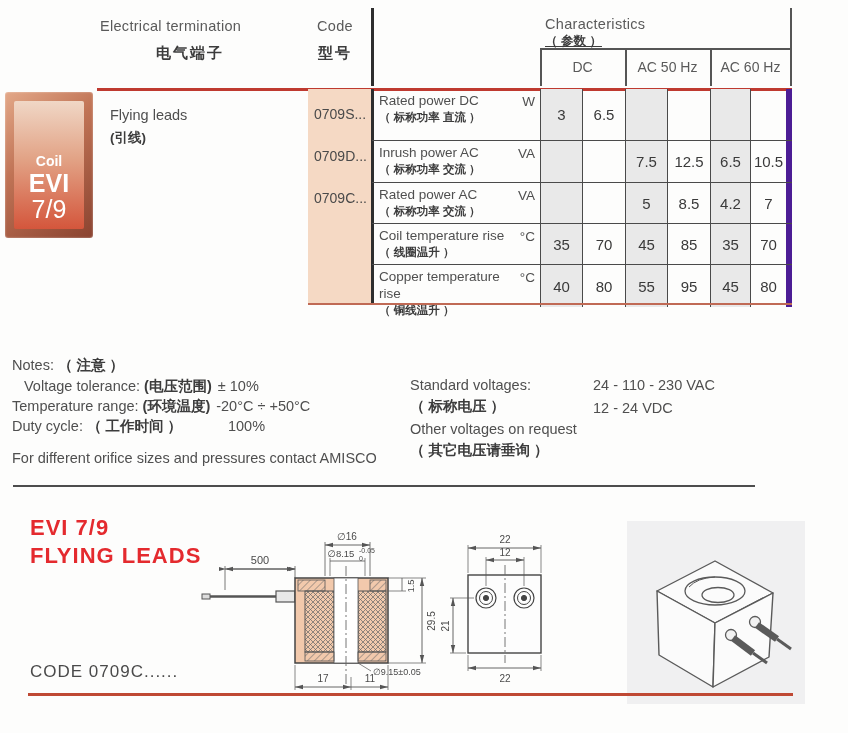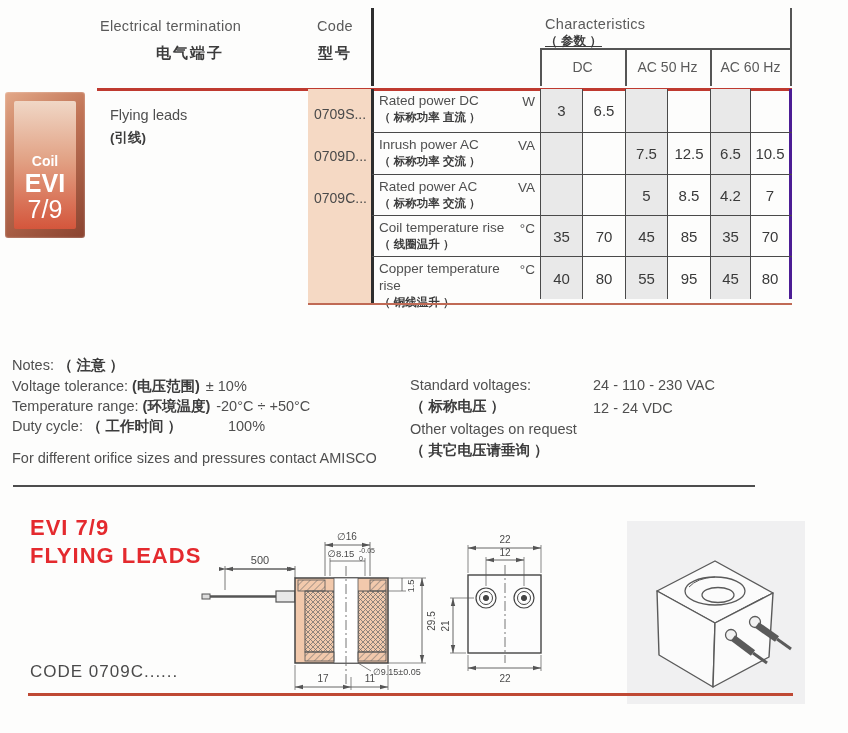--- a/index.html
+++ b/index.html
@@ -26,25 +26,25 @@
   .trow{display:flex;border-bottom:1px solid #4a4a4a;box-sizing:border-box;}
   .trow.last{border-bottom:none;}
   .lblcell{width:168px;box-sizing:border-box;display:flex;padding:4px 5px 0 7px;}
   .lbl-texts{flex:1;}
   .lbl-en{font-size:13.5px;color:#4f4f4f;line-height:1.25;}
   .lbl-zh{font-size:11.5px;font-weight:bold;color:#3c3c3c;line-height:1.3;}
   .unit{font-size:13.5px;color:#4f4f4f;padding-top:1px;}
   .vcell{box-sizing:border-box;border-left:1px solid #4a4a4a;display:flex;
          align-items:center;justify-content:center;font-size:15px;color:#3a3a3a;}
   .vcell.sh{background:#e9e9e9;}
-  .vcell.rb{border-right:3px solid #4c1d95;}
+  .vcell.rb{border-right:6px solid #4c1d95;}
   .c0{width:42px}.c1{width:43px}.c2{width:42px}.c3{width:43px}.c4{width:40px}.c5{width:42px}
-  .r0{height:44px}.r1{height:42px}.r2{height:41px}.r3{height:41px}.r4{height:42px}
-  
-  .badge{left:5px;top:92px;width:80px;height:146px;box-sizing:border-box;padding:9px;
+  .r0{height:52px}.r1{height:42px}.r2{height:41px}.r3{height:41px}.r4{height:42px}
+  
+  .badge{left:5px;top:92px;width:88px;height:146px;box-sizing:border-box;padding:9px;
          background:linear-gradient(140deg,#e3a888 0%,#c07355 40%,#8a4330 100%);
          border-radius:3px;box-shadow:inset 0 0 2px rgba(255,255,255,.6);}
   .badge-inner{width:100%;height:100%;box-sizing:border-box;
          background:linear-gradient(180deg,#f0d7c6 0%,#e2a386 45%,#d4563c 100%);
          display:flex;flex-direction:column;align-items:center;justify-content:flex-end;
          padding-bottom:7px;border-radius:2px;}
   .badge-l1{font-size:14px;font-weight:bold;color:#fff;line-height:1.1;}
   .badge-l2{font-size:25px;font-weight:bold;color:#fff;line-height:1.05;}
   .badge-l3{font-size:25px;font-weight:normal;color:#fff;line-height:1.05;}
   
@@ -179,21 +179,21 @@
       <div class="vcell c3">95</div>
       <div class="vcell c4 sh">45</div>
       <div class="vcell c5 rb">80</div>
     </div>
   </div>
   <div class="abs redline-bot" style="left:308px;top:303px;width:484px;height:2px;"></div>
 
   <div class="abs note-line" style="left:12px;top:356px;">
     <span>Notes:</span><span class="note-zh">（ 注意 ）</span>
   </div>
-  <div class="abs note-line" style="left:12px;top:377px;">
+  <div class="abs note-line" style="left:24px;top:377px;">
     <span>Voltage tolerance:</span><span class="note-zh">(电压范围)</span><span class="note-val">± 10%</span>
   </div>
   <div class="abs note-line" style="left:12px;top:397px;">
     <span>Temperature range:</span><span class="note-zh">(环境温度)</span><span class="note-val">-20°C ÷ +50°C</span>
   </div>
   <div class="abs note-line" style="left:12px;top:417px;">
     <span>Duty cycle:</span><span class="note-zh">（ 工作时间 ）</span><span class="note-val wide">100%</span>
   </div>
   <div class="abs note-line" style="left:12px;top:450px;">For different orifice sizes and pressures contact AMISCO</div>
 

